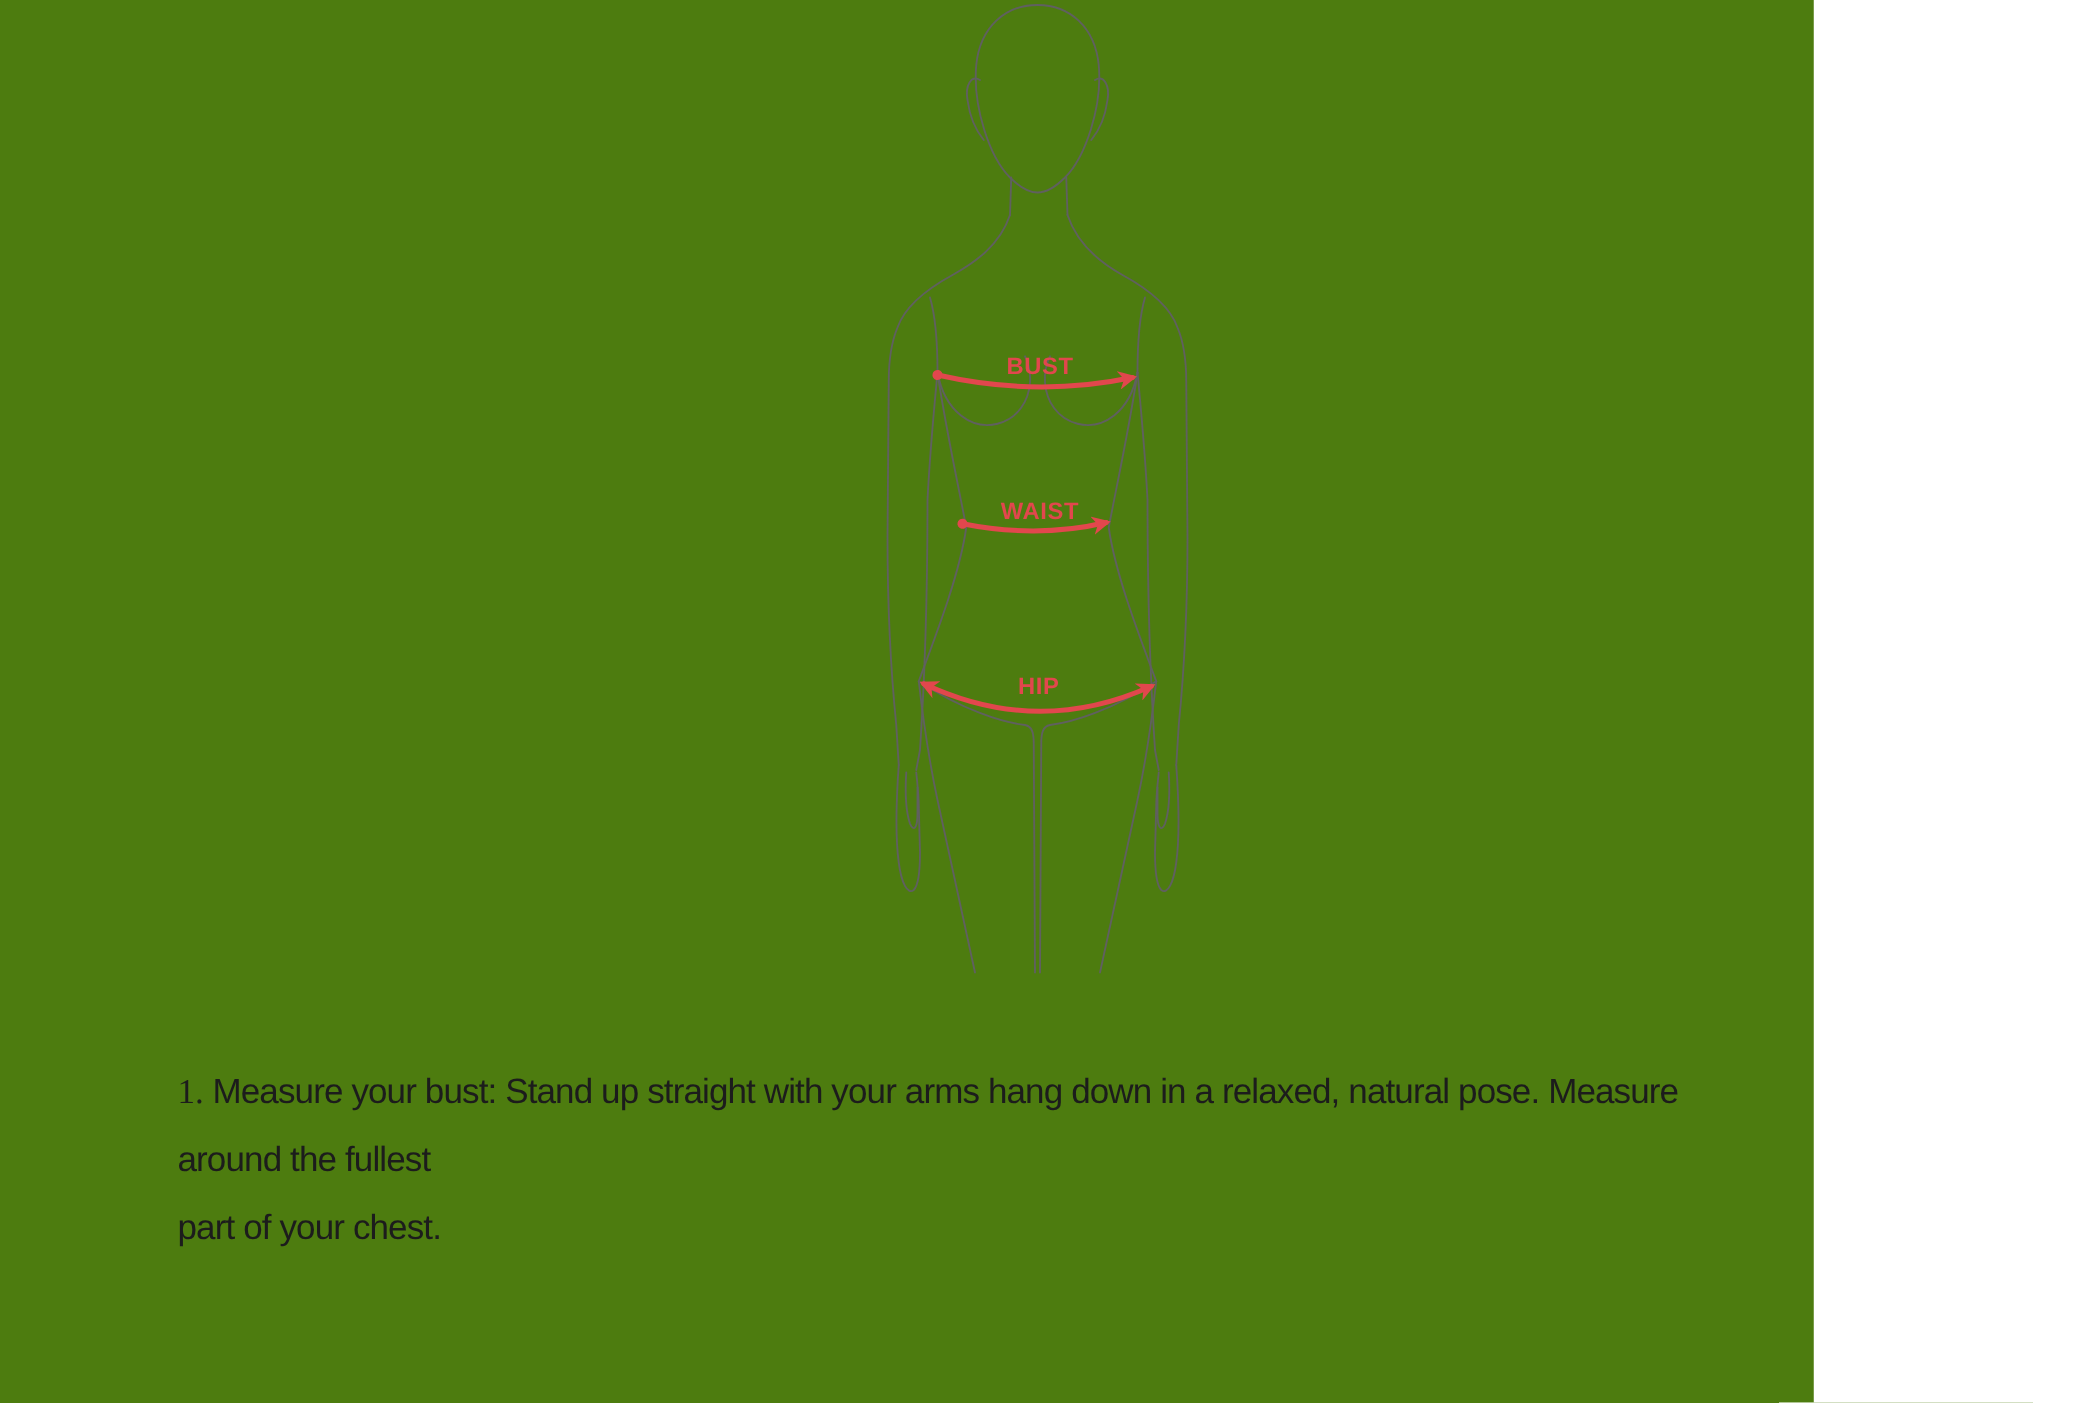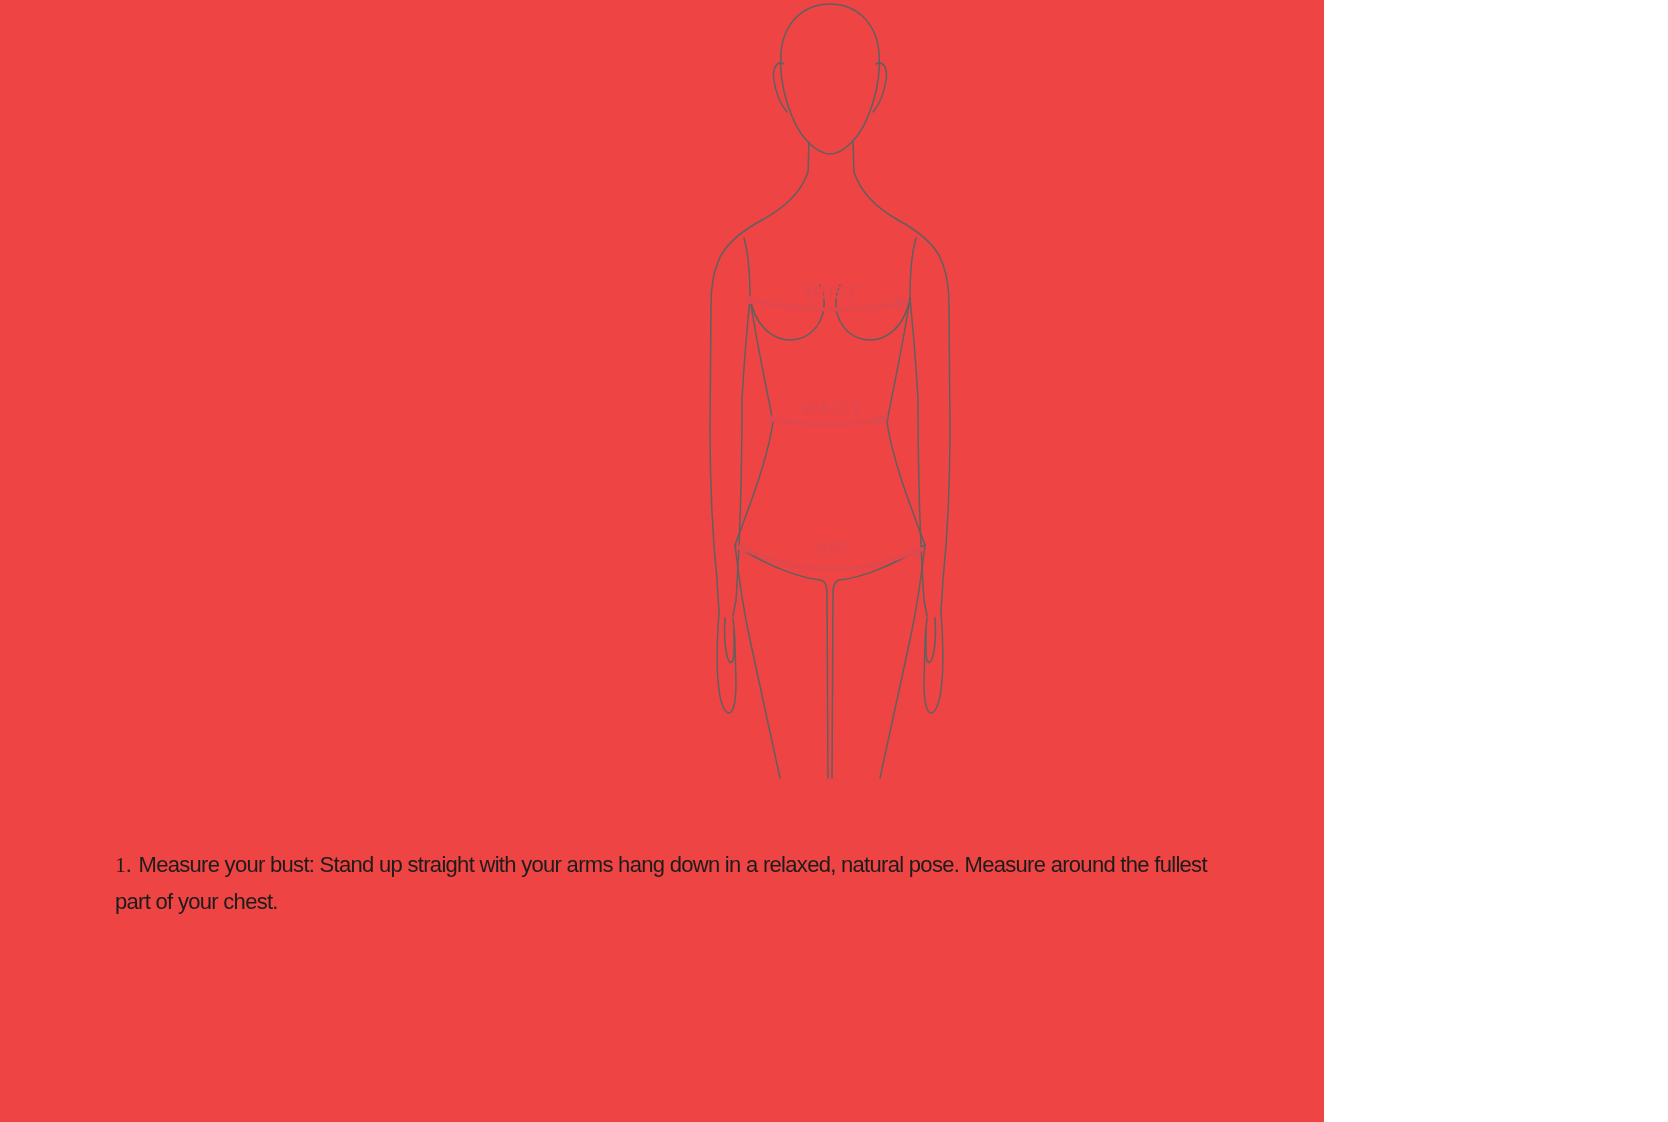--- a/index.html
+++ b/index.html
@@ -5,36 +5,36 @@
   :root{
     --accent:#e2474d;
     --outline:#606060;
     --text:#1c1c1c;
   }
   html,body{
     margin:0;padding:0;background:#ffffff;
     width:1668px;height:1122px;overflow:hidden;
     font-family:"Liberation Sans", sans-serif;
   }
-  .stage{position:relative;width:1324px;height:1122px;background:#ef4444;}
+  .stage{position:relative;width:1451px;height:1122px;background:#4d7c0f;}
   .figure-wrap{position:absolute;left:680px;top:0;width:300px;height:780px;}
   .figure-wrap svg{display:block;width:100%;height:100%;}
   .body-line{fill:none;stroke:var(--outline);stroke-width:1.5;stroke-linecap:round;stroke-linejoin:round;}
   .red-line{fill:none;stroke:var(--accent);stroke-width:4;stroke-linecap:round;}
   .red-fill{fill:var(--accent);stroke:none;}
   .measure-label{
     fill:var(--accent);
     font-family:"Liberation Sans", sans-serif;
     font-weight:bold;font-size:19px;letter-spacing:0.5px;
     text-anchor:middle;
   }
   .instructions{
-    position:absolute;left:115px;top:846px;right:60px;
+    position:absolute;left:142px;top:846px;right:60px;
     color:var(--text);
-    font-size:22px;letter-spacing:-0.7px;line-height:37px;
+    font-size:28px;letter-spacing:-0.7px;line-height:54px;
   }
   .instr-item{margin:0;}
   .instr-item .num{
     font-family:"Liberation Serif", serif;
     letter-spacing:0;
     margin-right:7px;
   }
   .instr-item .text{white-space:pre-line;}
 </style>
 </head>

